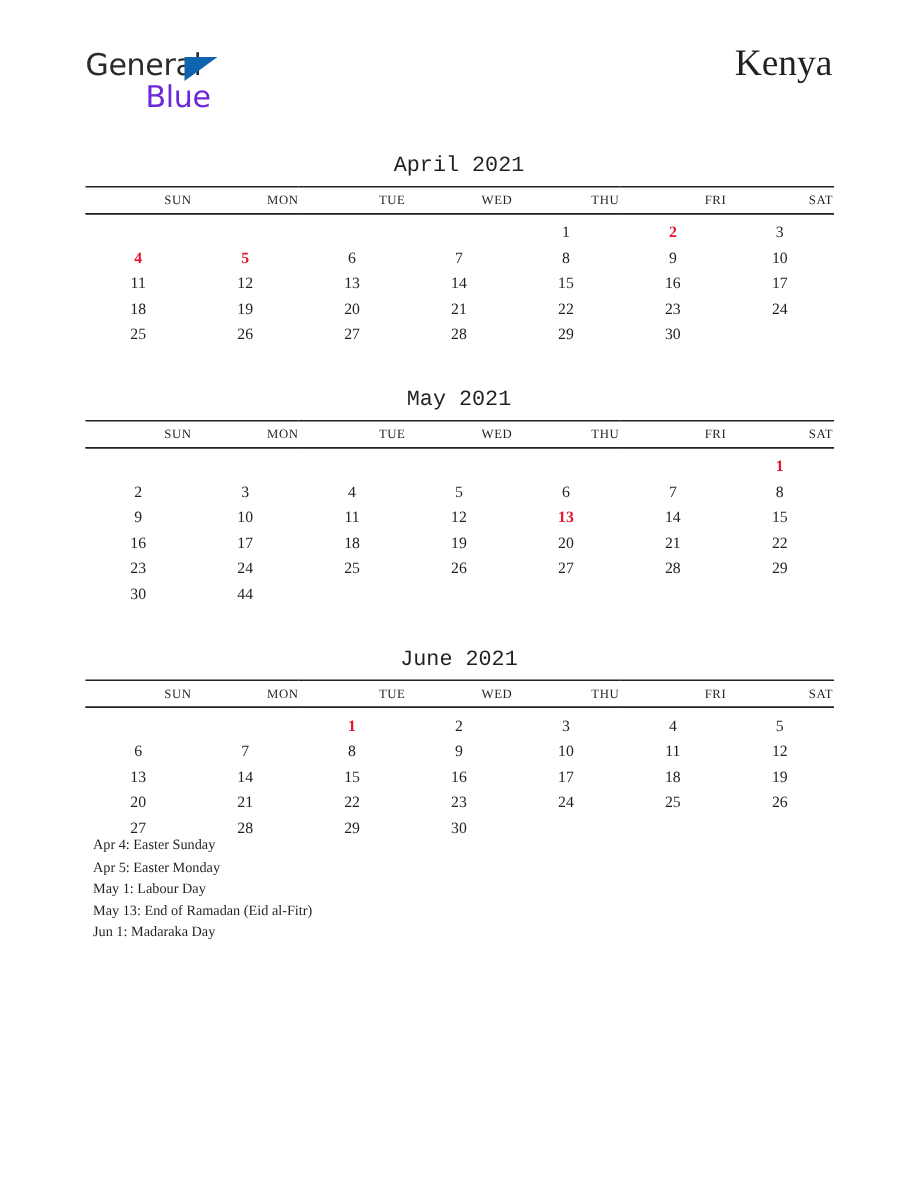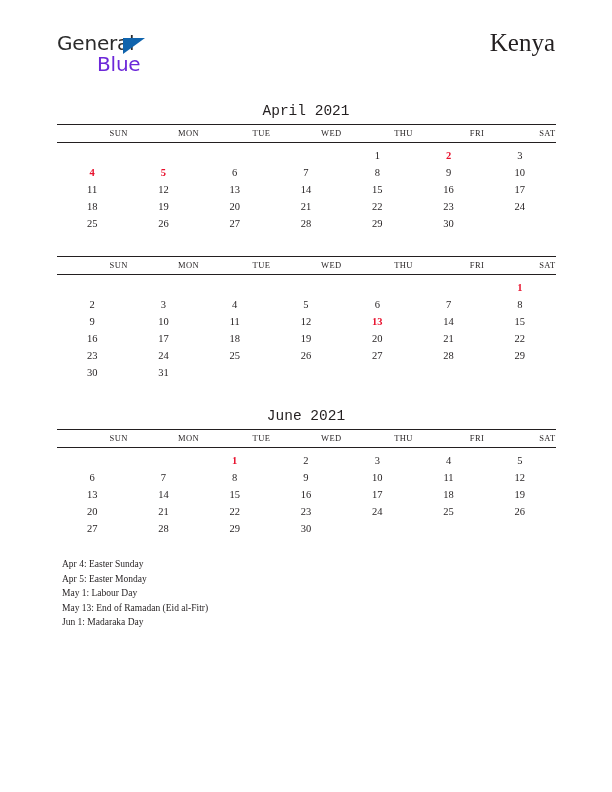--- a/index.html
+++ b/index.html
@@ -218,20 +218,21 @@
             <td>27</td>
             <td>28</td>
             <td>29</td>
             <td>30</td>
             <td></td>
           </tr>
         </tbody>
       </table>
     </div>
     <div class="month-block">
+      <div class="month-title">May 2021</div>
       <table class="cal">
         <thead>
           <tr>
             <th>SUN</th>
             <th>MON</th>
             <th>TUE</th>
             <th>WED</th>
             <th>THU</th>
             <th>FRI</th>
             <th>SAT</th>
@@ -278,21 +279,21 @@
             <td>23</td>
             <td>24</td>
             <td>25</td>
             <td>26</td>
             <td>27</td>
             <td>28</td>
             <td>29</td>
           </tr>
           <tr>
             <td>30</td>
-            <td>31</td>
+            <td>44</td>
             <td></td>
             <td></td>
             <td></td>
             <td></td>
             <td></td>
           </tr>
         </tbody>
       </table>
     </div>
     <div class="month-block">

